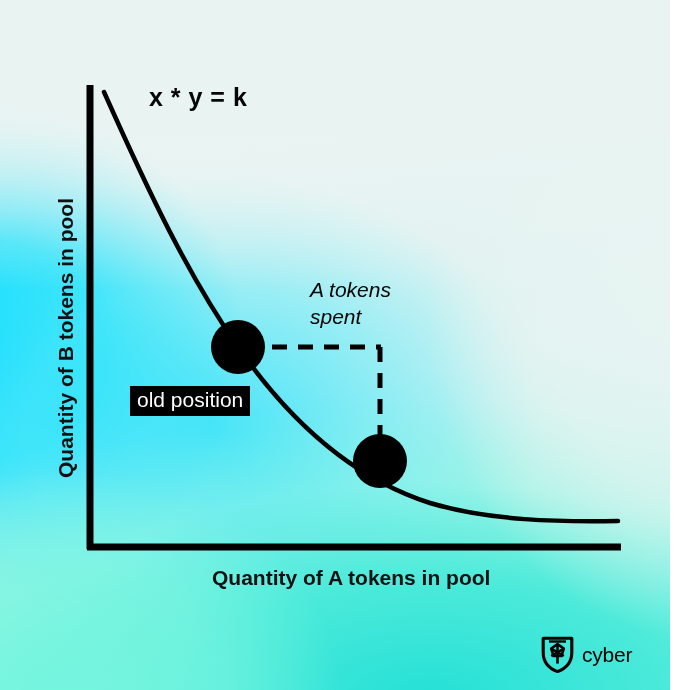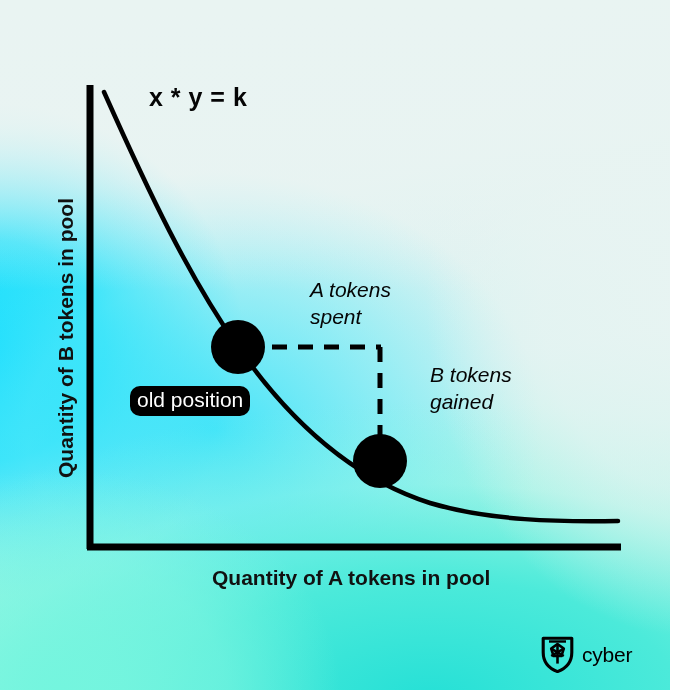--- a/index.html
+++ b/index.html
@@ -90,21 +90,20 @@
     color: #ffffff;
     font-size: 21px;
     font-weight: 400;
     padding: 3px 7px 5px 7px;
     white-space: nowrap;
     line-height: 1.05;
   }
   .tag-old {
     left: 130px;
     top: 386px;
-    border-radius: 10px;
   }
   .tag-new {
     left: 268px;
     top: 500px;
   }
   .axis-title {
     position: absolute;
     font-size: 21px;
     font-weight: bold;
     color: #111111;
@@ -183,22 +182,20 @@
 
     <circle cx="238" cy="347" r="27" fill="#000000"></circle>
     <circle cx="380" cy="461" r="27" fill="#000000"></circle>
   </svg>
 
   <div class="lbl eq-label">x * y = k</div>
 
   <div class="lbl annot annot-a">A tokens
 spent</div>
 
-  <div class="lbl annot annot-b">B tokens
-gained</div>
 
   <div class="tag tag-old">old position</div>
 
 
   <div class="axis-title axis-title-x">Quantity of A tokens in pool</div>
 
   <div class="axis-title axis-title-y">Quantity of B tokens in pool</div>
 
   <div id="logo">
     <svg class="shield" viewBox="0 0 33 38">

